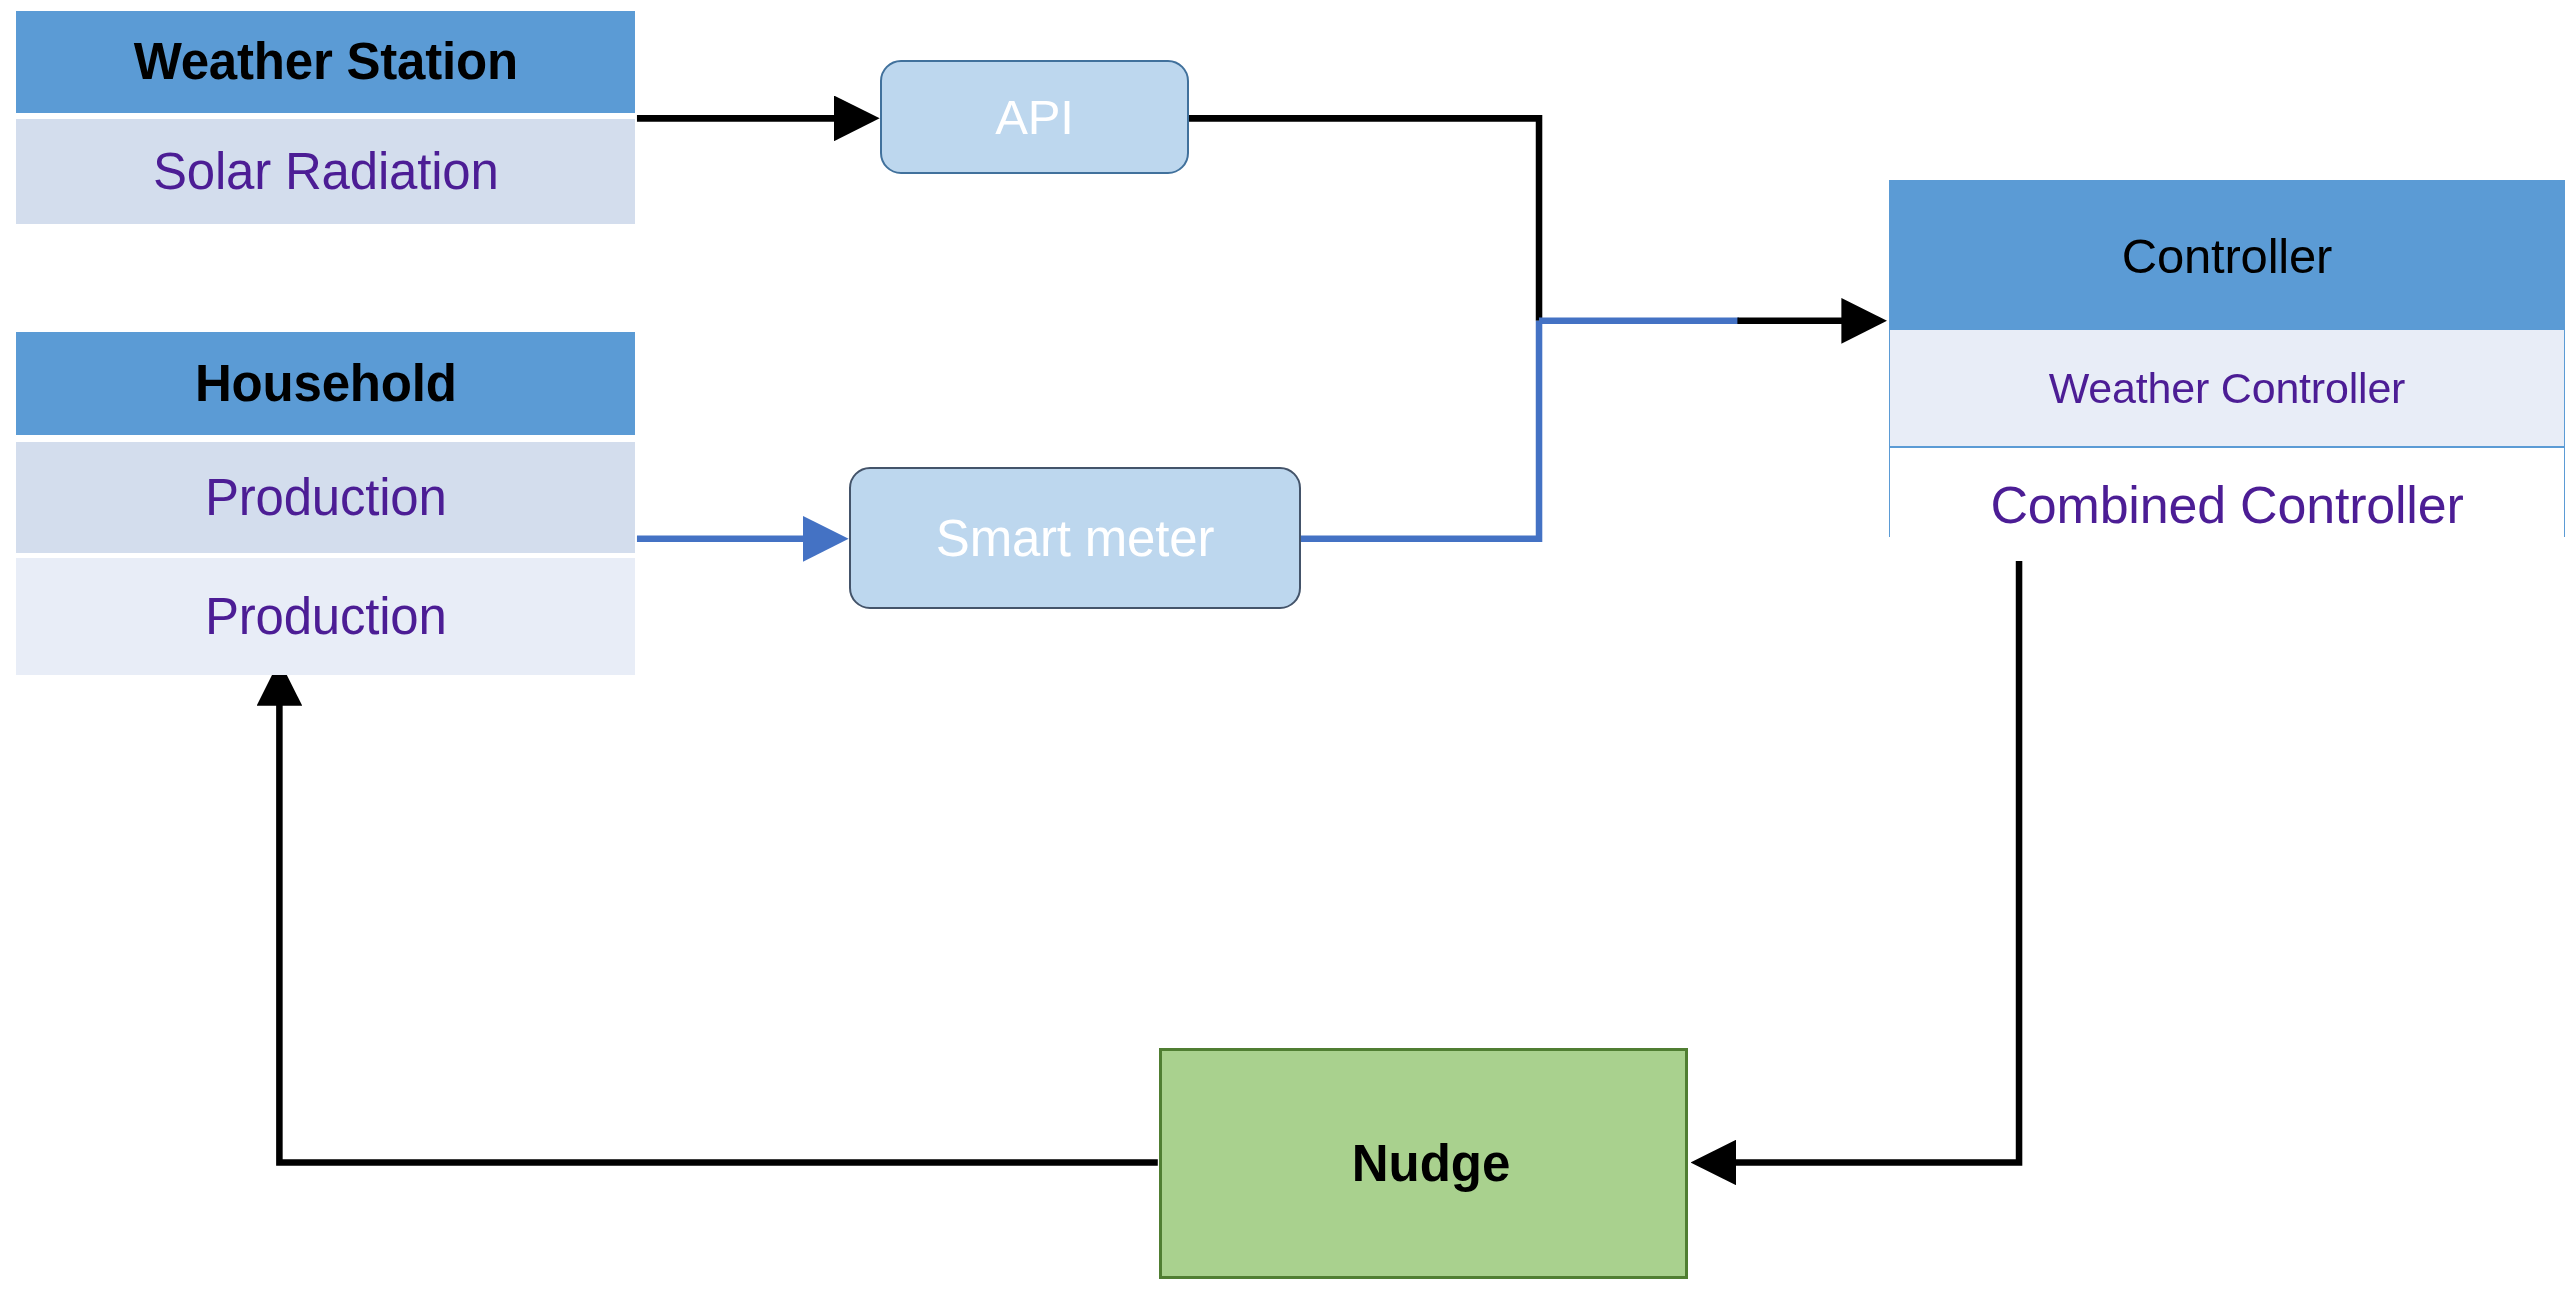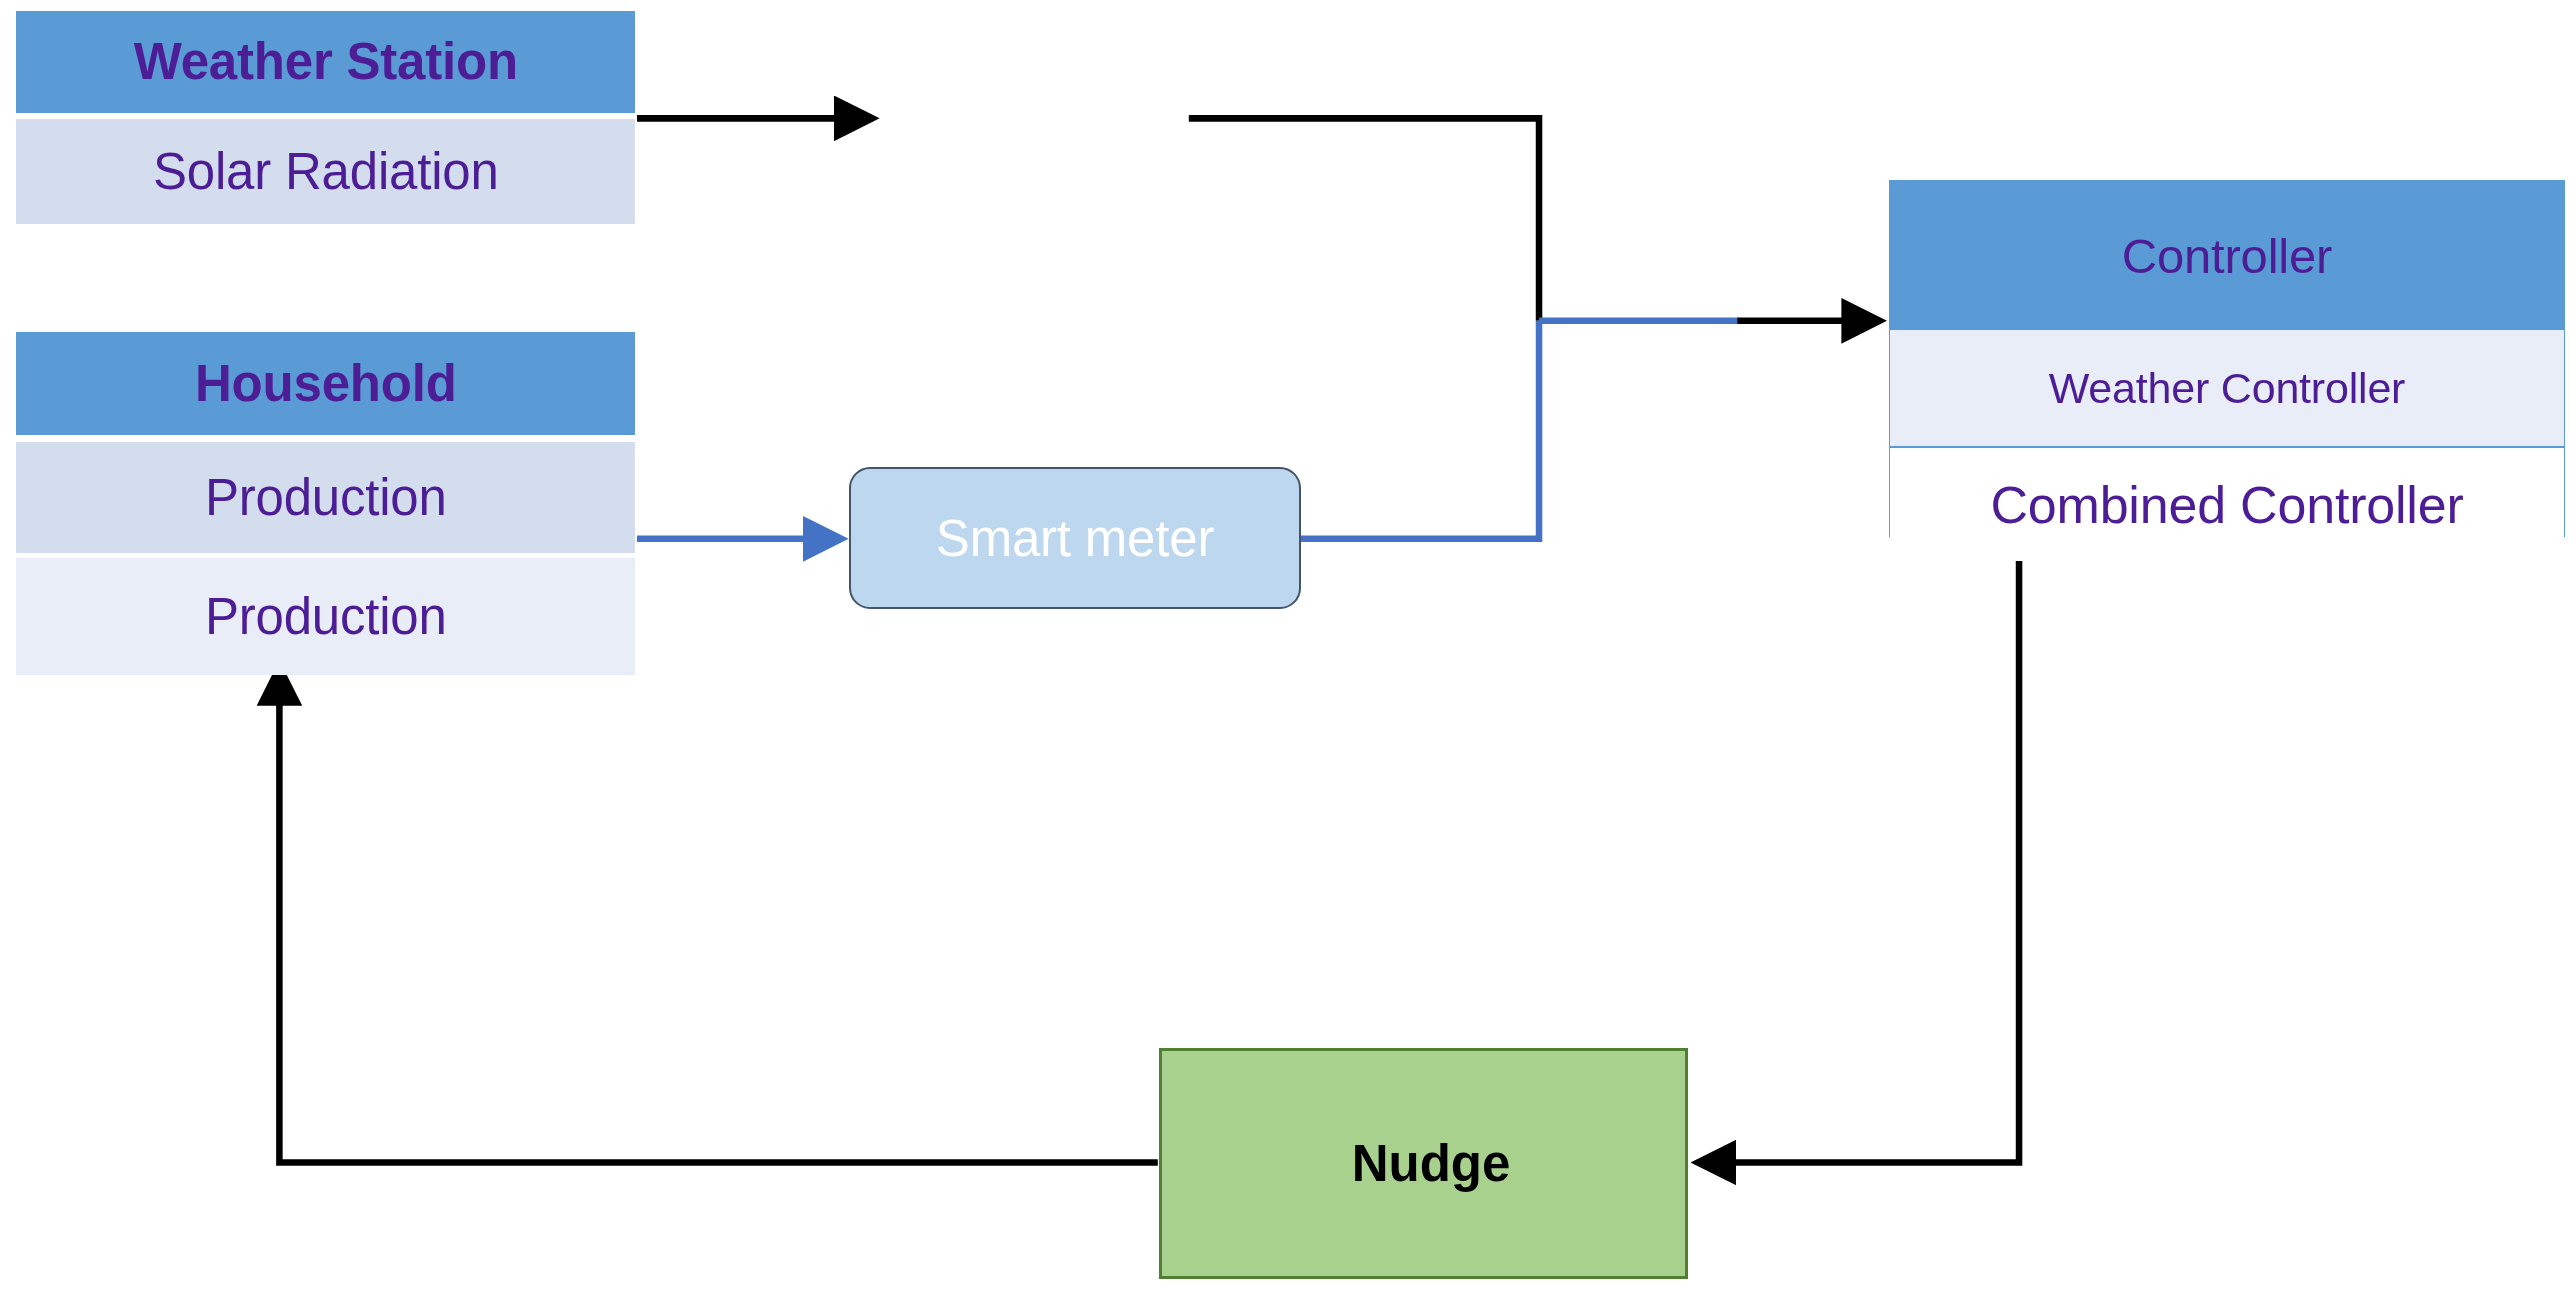--- a/index.html
+++ b/index.html
@@ -20,21 +20,21 @@
     width: 2576px;
     height: 1298px;
   }
   
   .node {
     position: absolute;
     box-sizing: border-box;
   }
   .stack-header {
     background: #5b9bd5;
-    color: #4c1d95;
+    color: #000000;
     display: flex;
     align-items: center;
     justify-content: center;
     box-sizing: border-box;
     font-weight: bold;
     letter-spacing: -0.2px;
     text-align: center;
   }
   .stack-row {
     display: flex;
@@ -140,20 +140,21 @@
   </div>
 
   <div class="node" id="household">
     <div class="stack-header">Household</div>
     <div id="hh-gap"></div>
     <div class="stack-row" id="hh-row-1">Production</div>
     <div id="hh-gap2"></div>
     <div class="stack-row" id="hh-row-2">Production</div>
   </div>
 
+  <div class="rounded-node" id="api-node">API</div>
 
   <div class="rounded-node" id="smart-meter-node">Smart meter</div>
 
   <div class="node" id="controller">
     <div class="stack-header">Controller</div>
     <div class="stack-row" id="ctrl-row-1">Weather Controller</div>
     <div class="stack-row" id="ctrl-row-2">Combined Controller</div>
   </div>
 
   <div class="plain-node" id="nudge-node">Nudge</div>

